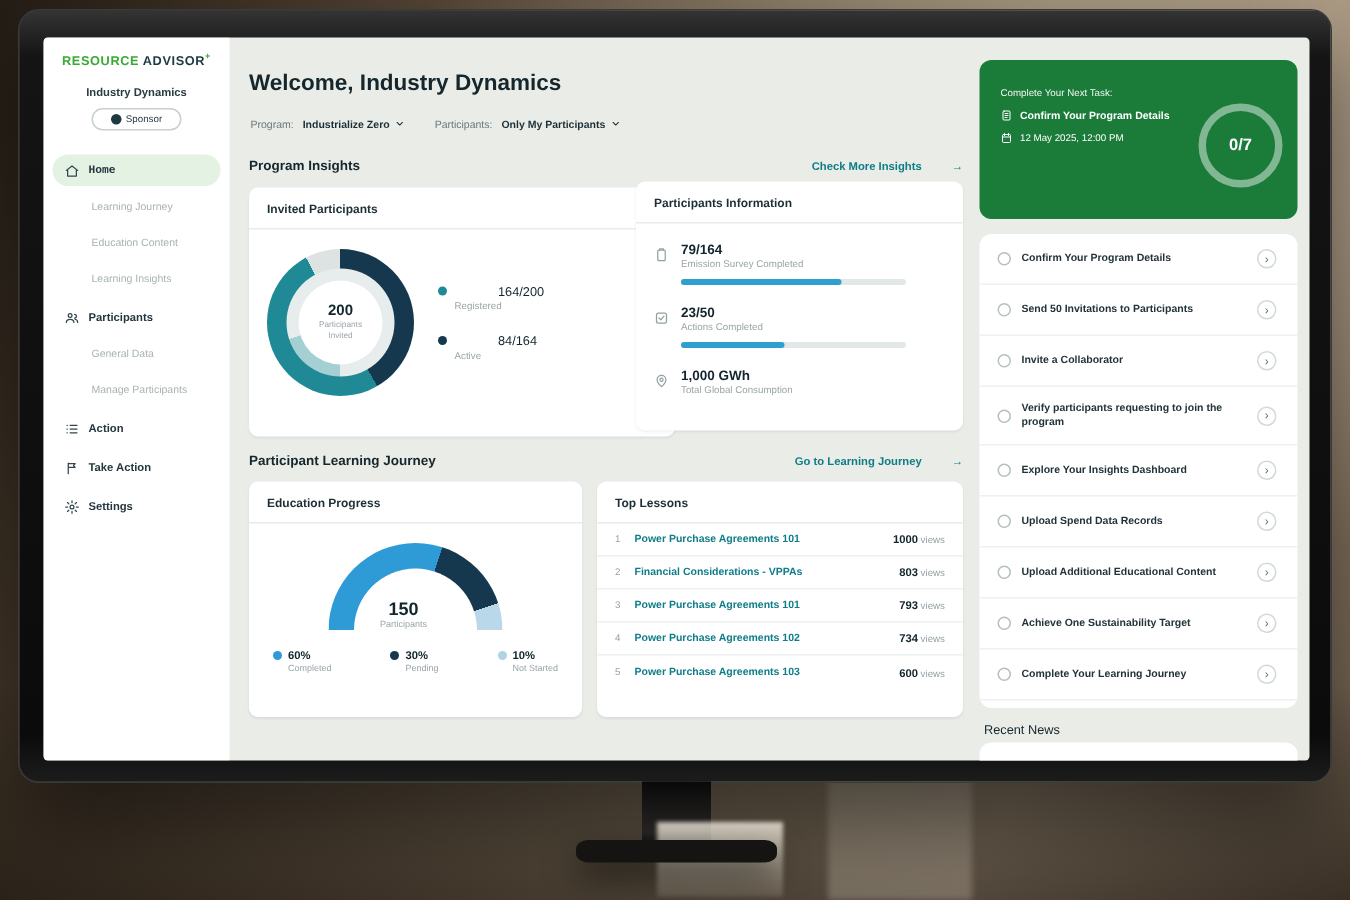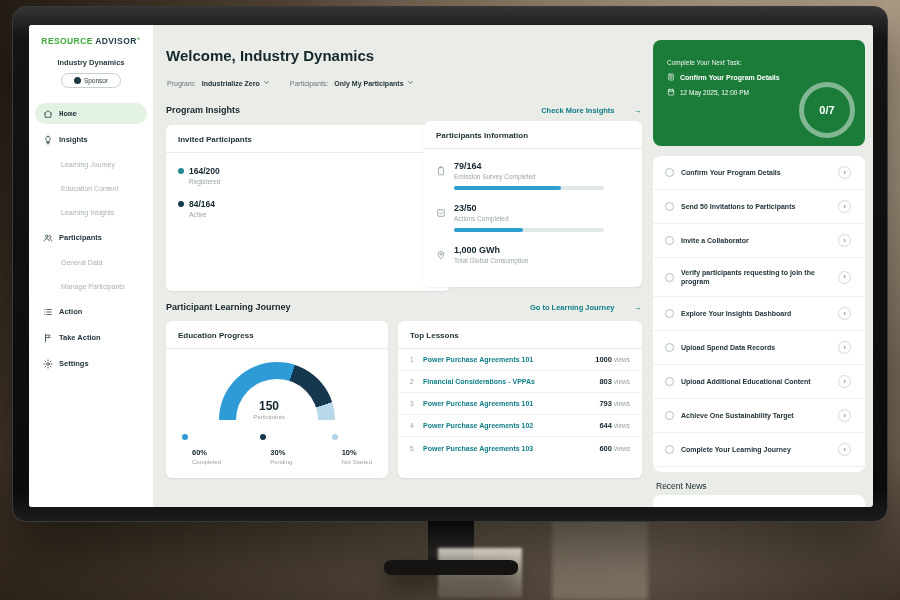--- a/index.html
+++ b/index.html
@@ -55,21 +55,21 @@
     background:conic-gradient(#15384e 0deg 150deg, #1f8a96 150deg 332deg, #dde3e3 332deg 360deg); }
   .donut-mid { position:absolute; inset:13px; border-radius:50%;
     background:conic-gradient(from 180deg, #a4d0d3 0deg 72deg, #e7ecec 72deg 360deg); }
   .donut-hole { position:absolute; inset:21px; border-radius:50%; background:#fff;
     display:flex; flex-direction:column; align-items:center; justify-content:center; text-align:center; }
   .dval { font-size:10px; font-weight:bold; color:#13262e; }
   .dlab { font-size:5.5px; color:#9aa6a8; width:42px; line-height:1.25; margin-top:1px; }
   .leg { display:flex; gap:5px; margin-bottom:14px; }
   .leg:last-child { margin-bottom:0; }
   .ldot { width:6px; height:6px; border-radius:50%; margin-top:2px; flex-shrink:0; }
-  .lval { font-size:8.5px; font-weight:bold; color:#13262e; }
+  .lval { font-size:8.5px; font-weight:normal; color:#13262e;margin-left:29px; }
   .llab { font-size:6.5px; color:#9aa6a8; margin-top:2px; }
   .c-teal { background:#1f8a96; } .c-navy { background:#15384e; } .c-blue { background:#2e9bd6; } .c-light { background:#aed2e6; }
 
   
   .info-body { padding:12px; }
   .irow { display:flex; gap:8px; margin-bottom:13px; }
   .iicon { width:10px; height:10px; margin-top:1px; flex-shrink:0; }
   .iicon svg { width:10px; height:10px; stroke:#93a0a2; stroke-width:2; fill:none; stroke-linecap:round; stroke-linejoin:round; }
   .ival { font-size:9px; font-weight:bold; color:#13262e; }
   .ilab { font-size:6.5px; color:#9aa6a8; margin-top:2px; }
@@ -79,40 +79,40 @@
   
   .gauge-wrap { position:relative; width:116px; height:58px; margin:13px auto 0; overflow:hidden; }
   .gauge { position:absolute; left:0; top:0; width:116px; height:116px; border-radius:50%;
     background:conic-gradient(from 270deg, #2e9bd6 0deg 108deg, #15384e 108deg 162deg, #b9d8ea 162deg 180deg, transparent 180deg 360deg); }
   .gauge-hole { position:absolute; left:17px; top:17px; width:82px; height:82px; border-radius:50%; background:#fff; }
   .gauge-text { position:absolute; left:0; right:16px; bottom:0; text-align:center; }
   .gval { font-size:12px; font-weight:bold; color:#13262e; }
   .glab { font-size:6px; color:#9aa6a8; margin-top:1px; }
   .gauge-legend { display:flex; justify-content:space-between; padding:12px 16px 0; }
   .gleg { display:flex; gap:4px; }
-  .gval2 { font-size:7.5px; font-weight:bold; color:#13262e;margin-top:16px; }
+  .gval2 { font-size:7.5px; font-weight:bold; color:#13262e; }
   .glab2 { font-size:6px; color:#9aa6a8; margin-top:2px; }
 
   
   .lesson { display:flex; align-items:center; height:22px; padding:0 12px; border-bottom:1px solid #eef1f1; }
   .lesson:last-child { border-bottom:none; }
   .lnum { width:13px; font-size:6.5px; color:#96a1a3; }
   .ltitle { font-size:7px; font-weight:bold; color:#0e7d88; }
   .lviews { margin-left:auto; font-size:6.5px; color:#96a1a3; }
   .lviews b { color:#13262e; font-size:7.5px; }
 
   
   .green-card { position:absolute; left:624px; top:15px; width:212px; height:106px; background:#1b7c3a; border-radius:8px; color:#fff; padding:12px 14px; }
   .gc-title { font-size:11px; font-weight:bold; letter-spacing:.2px; }
   .gc-sub { font-size:6.5px; margin-top:7px; opacity:.92; }
   .gc-row { display:flex; align-items:center; gap:5px; margin-top:7px; max-width:138px; }
   .gc-row svg { width:8px; height:8px; stroke:#fff; stroke-width:2; fill:none; stroke-linecap:round; stroke-linejoin:round; flex-shrink:0; }
   .gc-task { font-size:7px; font-weight:bold; }
   .gc-due { font-size:6.5px; }
-  .gc-progress { position:absolute; right:10px; top:42px; width:56px; height:56px; border-radius:50%;
+  .gc-progress { position:absolute; right:10px; top:29px; width:56px; height:56px; border-radius:50%;
     border:5px solid rgba(255,255,255,.45); display:flex; align-items:center; justify-content:center;
     font-size:11px; font-weight:bold; color:#fff; }
   .tasks-card { position:absolute; left:624px; top:131px; width:212px; height:316px; background:#fff; border-radius:8px; overflow:hidden; }
   .task-row { display:flex; align-items:center; gap:7px; padding:10px 10px 10px 12px; border-bottom:1px solid #eef1f1; }
   .task-check { width:9px; height:9px; border:1px solid #b6bfbf; border-radius:50%; flex-shrink:0; }
   .task-label { flex:1; font-size:7px; font-weight:bold; color:#22333a; line-height:1.3; max-width:150px; }
   .task-chev { width:13px; height:13px; border:1px solid #d3d9d9; border-radius:50%; flex-shrink:0;
     display:flex; align-items:center; justify-content:center; font-size:8px; color:#5f6d70; line-height:1; }
   .collapse { display:flex; align-items:center; justify-content:center; gap:4px; padding:8px 0; font-size:7px; font-weight:bold; color:#0e7d88; }
   .news-title { position:absolute; left:627px; top:456px; font-size:8.5px; font-weight:normal; color:#15262c; }
@@ -139,28 +139,20 @@
         </div>
 
         <nav class="nav">
           <div class="nav-item active">
             <span class="nicon">
                 <svg viewBox="0 0 24 24">
                   <path d="M3 11 12 4l9 7M5 10v10h14V10"></path>
                 </svg>
               </span>
             <span>Home</span>
-          </div>
-          <div class="nav-item">
-            <span class="nicon">
-                <svg viewBox="0 0 24 24">
-                  <path d="M9 18h6M10 21h4M12 3a6 6 0 0 1 4 10c-1 1-1 2-1 3h-6c0-1 0-2-1-3a6 6 0 0 1 4-10z"></path>
-                </svg>
-              </span>
-            <span>Insights</span>
           </div>
           <div class="nav-sub">Learning Journey</div>
           <div class="nav-sub">Education Content</div>
           <div class="nav-sub">Learning Insights</div>
           <div class="nav-item">
             <span class="nicon">
                 <svg viewBox="0 0 24 24">
                   <circle cx="9" cy="8" r="3"></circle>
                   <path d="M3 19c0-3 2.7-5 6-5s6 2 6 5"></path>
                   <path d="M16 6a3 3 0 0 1 0 6M17 14c2.5.5 4 2.5 4 5"></path>
@@ -222,20 +214,27 @@
           <span class="sec-title">Program Insights</span>
           <span class="sec-link">
             <span>Check More Insights</span>
             <span>→</span>
           </span>
         </div>
 
         <section class="card" style="left:0; top:100px; width:284px; height:166px;">
           <div class="card-title">Invited Participants</div>
           <div class="donut-row">
+            <div class="donut">
+              <div class="donut-mid"></div>
+              <div class="donut-hole">
+                <div class="dval">200</div>
+                <div class="dlab">Participants Invited</div>
+              </div>
+            </div>
             <div>
               <div class="leg">
                 <span class="ldot c-teal"></span>
                 <span>
                   <div class="lval">164/200</div>
                   <div class="llab">Registered</div>
                 </span>
               </div>
               <div class="leg">
                 <span class="ldot c-navy"></span>
@@ -346,21 +345,21 @@
             <span class="lviews"><b>803</b><span> views</span></span>
           </div>
           <div class="lesson">
             <span class="lnum">3</span>
             <span class="ltitle">Power Purchase Agreements 101</span>
             <span class="lviews"><b>793</b><span> views</span></span>
           </div>
           <div class="lesson">
             <span class="lnum">4</span>
             <span class="ltitle">Power Purchase Agreements 102</span>
-            <span class="lviews"><b>644</b><span> views</span></span>
+            <span class="lviews"><b>734</b><span> views</span></span>
           </div>
           <div class="lesson">
             <span class="lnum">5</span>
             <span class="ltitle">Power Purchase Agreements 103</span>
             <span class="lviews"><b>600</b><span> views</span></span>
           </div>
         </section>
       </main>
 
       <section class="green-card">

